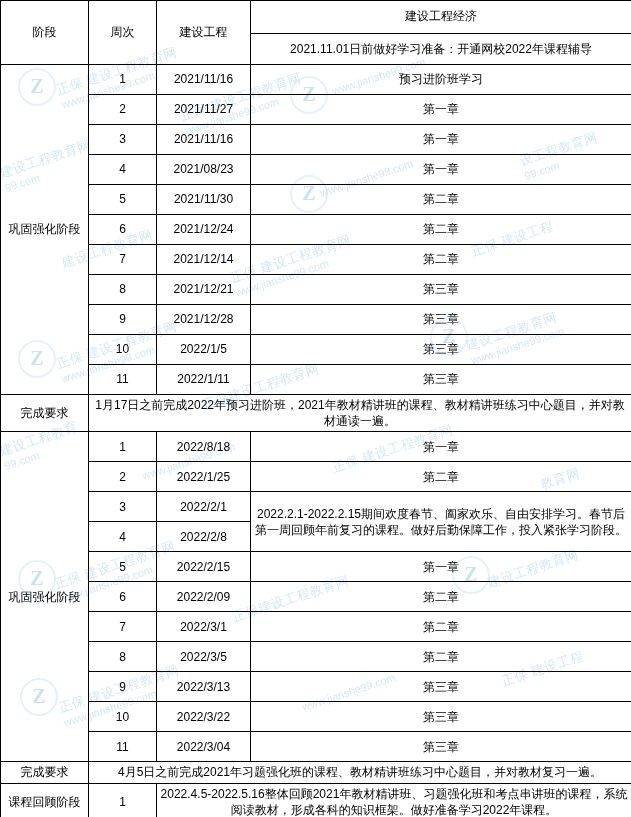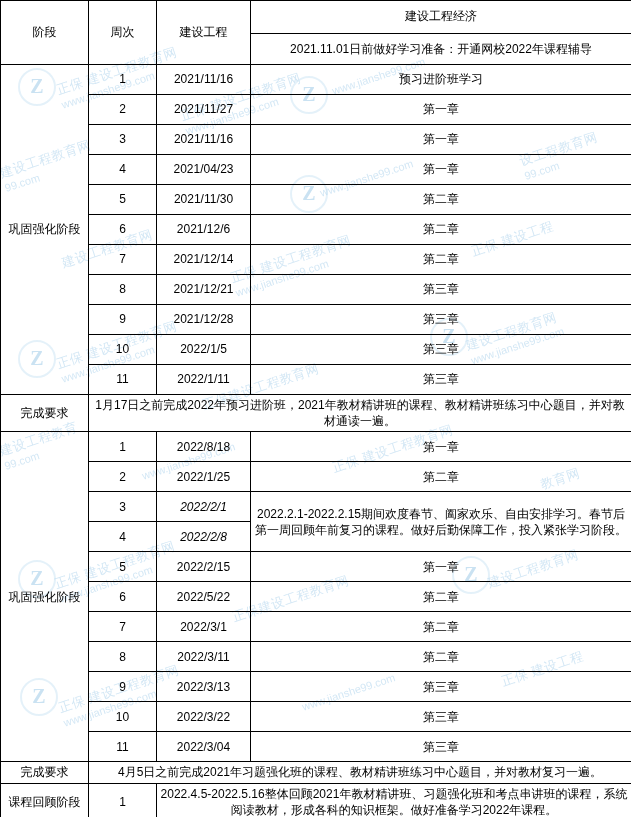--- a/index.html
+++ b/index.html
@@ -66,21 +66,20 @@
     line-height: 1.6;
   }
   td.span-note {
     text-align: center;
     font-size: 12px;
     padding: 5px 10px;
     line-height: 1.6;
   }
   td.hl {
     background: #ffff00;
-    font-style: italic;
   }
   td.row-h {
     height: 25px;
   }
   
   .wm-layer {
     position: absolute;
     left: 0; top: 0;
     width: 631px;
     height: 817px;
@@ -191,31 +190,31 @@
         <td class="row-h">2021/11/27</td>
         <td class="row-h">第一章</td>
       </tr>
       <tr>
         <td class="row-h">3</td>
         <td class="row-h">2021/11/16</td>
         <td class="row-h">第一章</td>
       </tr>
       <tr>
         <td class="row-h">4</td>
-        <td class="row-h">2021/04/23</td>
+        <td class="row-h">2021/08/23</td>
         <td class="row-h">第一章</td>
       </tr>
       <tr>
         <td class="row-h">5</td>
         <td class="row-h">2021/11/30</td>
         <td class="row-h">第二章</td>
       </tr>
       <tr>
         <td class="row-h">6</td>
-        <td class="row-h">2021/12/6</td>
+        <td class="row-h">2021/12/24</td>
         <td class="row-h">第二章</td>
       </tr>
       <tr>
         <td class="row-h">7</td>
         <td class="row-h">2021/12/14</td>
         <td class="row-h">第二章</td>
       </tr>
       <tr>
         <td class="row-h">8</td>
         <td class="row-h">2021/12/21</td>
@@ -262,31 +261,31 @@
         <td class="row-h">4</td>
         <td class="row-h hl">2022/2/8</td>
       </tr>
       <tr>
         <td class="row-h">5</td>
         <td class="row-h">2022/2/15</td>
         <td class="row-h">第一章</td>
       </tr>
       <tr>
         <td class="row-h">6</td>
-        <td class="row-h">2022/5/22</td>
+        <td class="row-h">2022/2/09</td>
         <td class="row-h">第二章</td>
       </tr>
       <tr>
         <td class="row-h">7</td>
         <td class="row-h">2022/3/1</td>
         <td class="row-h">第二章</td>
       </tr>
       <tr>
         <td class="row-h">8</td>
-        <td class="row-h">2022/3/11</td>
+        <td class="row-h">2022/3/5</td>
         <td class="row-h">第二章</td>
       </tr>
       <tr>
         <td class="row-h">9</td>
         <td class="row-h">2022/3/13</td>
         <td class="row-h">第三章</td>
       </tr>
       <tr>
         <td class="row-h">10</td>
         <td class="row-h">2022/3/22</td>

